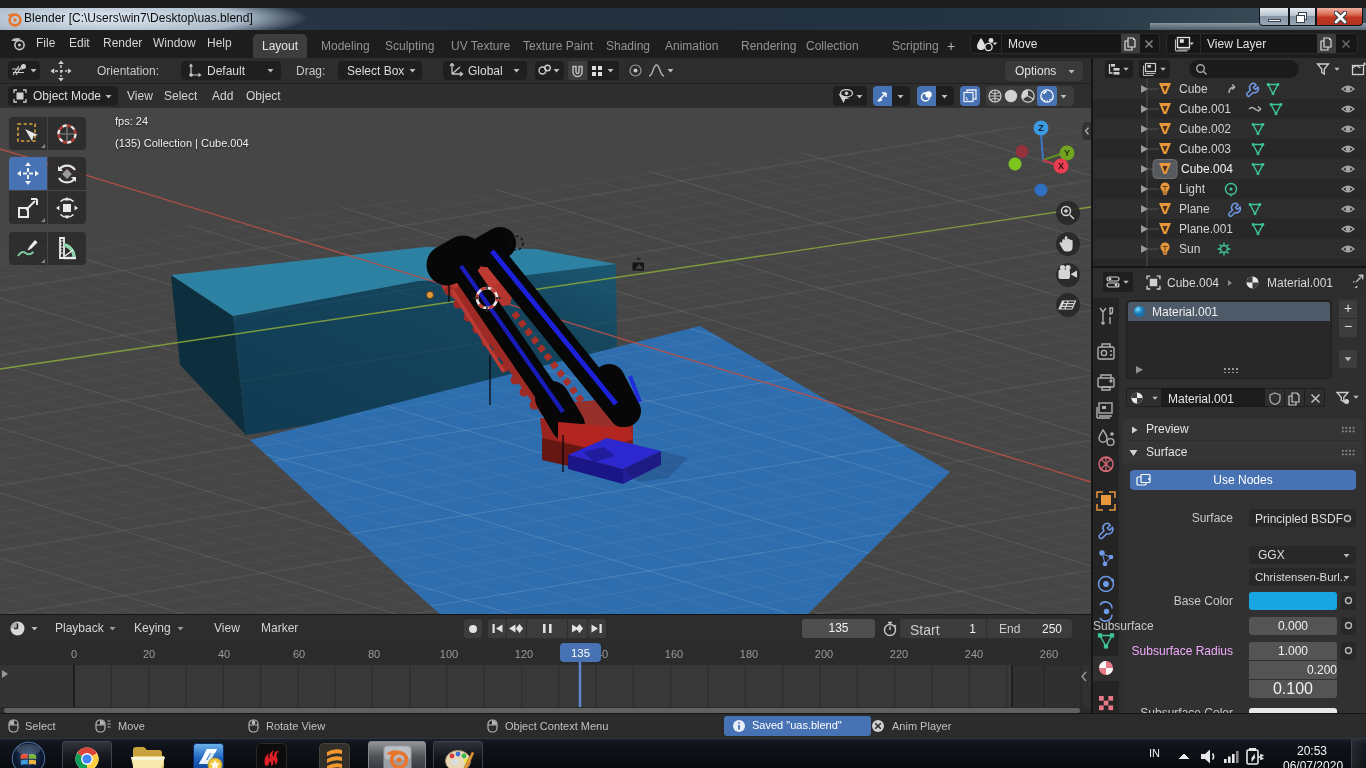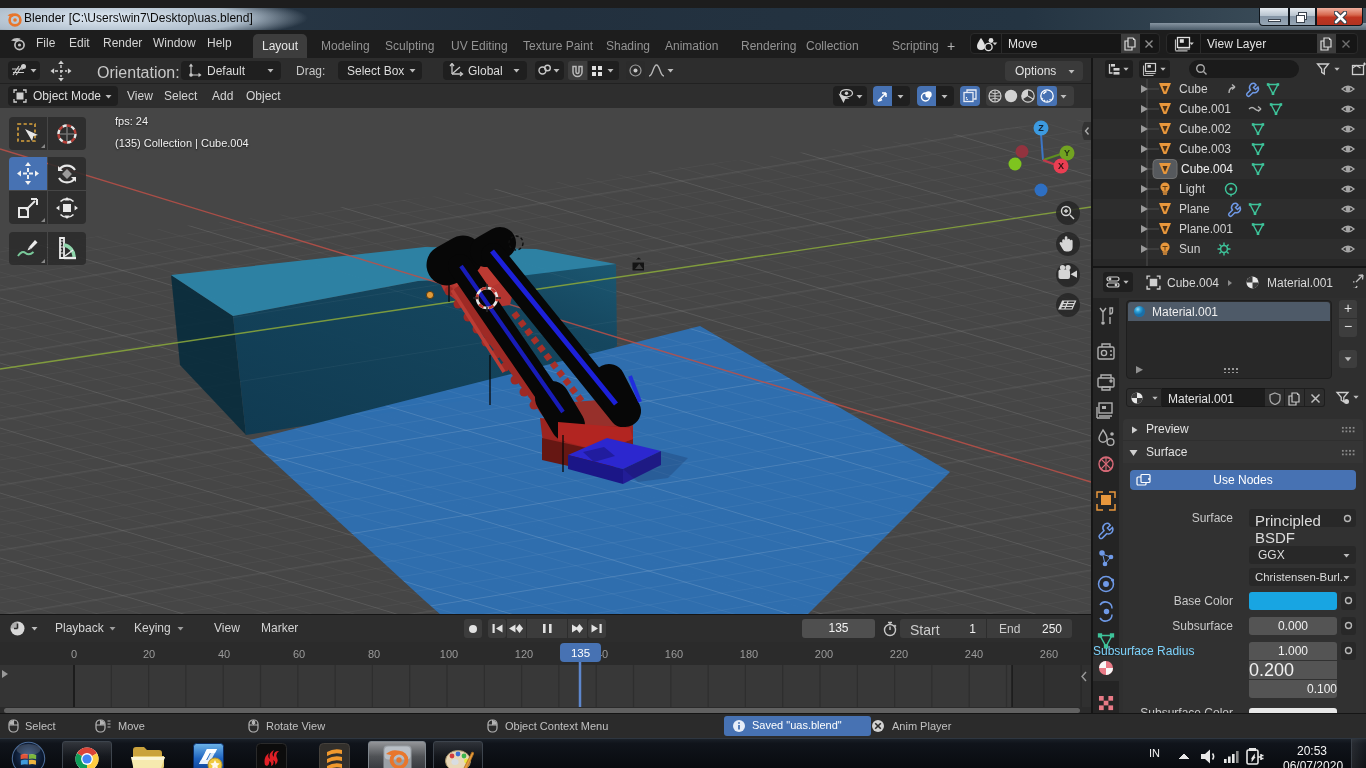--- a/index.html
+++ b/index.html
@@ -67,21 +67,21 @@
         <path d="M1 5.5 Q5 1.8 10.5 3.6 L7.5 6.8 Z" fill="#bfbfbf"></path>
       </svg>
     <div class="abs menu" style="left:36px">File</div>
     <div class="abs menu" style="left:69px">Edit</div>
     <div class="abs menu" style="left:103px">Render</div>
     <div class="abs menu" style="left:153px">Window</div>
     <div class="abs menu" style="left:207px">Help</div>
     <div class="abs tab tabactive" style="left:253px">Layout</div>
     <div class="abs tab" style="left:312px">Modeling</div>
     <div class="abs tab" style="left:376px">Sculpting</div>
-    <div class="abs tab" style="left:442px">UV Editing</div>
+    <div class="abs tab" style="left:442px">UV Texture</div>
     <div class="abs tab" style="left:514px">Texture Paint</div>
     <div class="abs tab" style="left:597px">Shading</div>
     <div class="abs tab" style="left:656px">Animation</div>
     <div class="abs tab" style="left:732px">Rendering</div>
     <div class="abs tab" style="left:797px">Collection</div>
     <div class="abs tab" style="left:883px">Scripting</div>
     <div class="abs" style="left:947px;top:8px;color:#b5b5b5;font-size:14px">+</div>
     <div class="abs" style="left:970px;top:3px;width:190px;height:21px;background:#161616;border-radius:4px;border:1px solid #2a2a2a">
       <svg class="abs" style="left:5px;top:3px" width="22" height="15" viewBox="0 0 22 15">
           <path d="M5 1 C5 1 9 6 9 9 a4 4 0 1 1 -8 0 C1 6 5 1 5 1 Z" fill="#e0e0e0"></path>
@@ -136,21 +136,21 @@
     </div>
     <svg class="abs" style="left:50px;top:2px" width="22" height="22" viewBox="0 0 22 22">
         <g stroke="#d2d2d2" stroke-width="1.4" fill="#d2d2d2">
           <path d="M11 5 v12 M5 11 h12" fill="none" stroke-dasharray="3 2"></path>
           <path d="M11 0.5 l-2.8 3.6 h5.6 z" stroke="none"></path>
           <path d="M11 21.5 l-2.8 -3.6 h5.6 z" stroke="none"></path>
           <path d="M0.5 11 l3.6 -2.8 v5.6 z" stroke="none"></path>
           <path d="M21.5 11 l-3.6 -2.8 v5.6 z" stroke="none"></path>
         </g>
       </svg>
-    <div class="abs" style="left:97px;top:6px;color:#c8c8c8;font-size:16px">Orientation:</div>
+    <div class="abs" style="left:97px;top:6px;color:#c8c8c8;font-size:12px">Orientation:</div>
     <div class="abs ddark" style="left:181px;top:3px;width:100px;height:19px">
       <svg class="abs" style="left:5px;top:2px" width="16" height="15" viewBox="0 0 16 15">
           <path d="M5 12 V3 M5 12 h9" stroke="#c8c8c8" stroke-width="1.2" fill="none"></path>
           <path d="M5 0.5 l-2.2 3 h4.4z" fill="#c8c8c8"></path>
           <path d="M15.5 12 l-3 -2.2 v4.4z" fill="#c8c8c8"></path>
           <circle cx="5" cy="12" r="1.8" fill="#c8c8c8"></circle>
         </svg>
       <div class="abs" style="left:26px;top:3px;color:#dcdcdc;font-size:12px">Default</div>
       <svg class="abs" style="left:85px;top:6px" width="9" height="8" viewBox="0 0 9 8">
           <path d="M1.5 2 l3 3.5 3-3.5z" fill="#bdbdbd"></path>
@@ -882,21 +882,21 @@
     <div class="abs" style="left:37px;top:202px;width:226px;height:20px;background:#4772b3;border-radius:4px">
       <svg class="abs" style="left:6px;top:3px" width="15" height="14" viewBox="0 0 15 14">
           <rect x="1" y="4" width="9" height="8" rx="1" fill="none" stroke="#fff" stroke-width="1.2"></rect>
           <rect x="5" y="1.5" width="9" height="8" rx="1" fill="#4772b3" stroke="#fff" stroke-width="1.2"></rect>
           <path d="M12 6 h2 M13 5 v2" stroke="#fff" stroke-width="1"></path>
         </svg>
       <div class="abs" style="left:0;top:3px;width:226px;text-align:center;font-size:12px;color:#fff">Use Nodes</div>
     </div>
     <div class="abs" style="left:0px;top:243px;width:140px;text-align:right;font-size:12px;color:#c8c8c8">Surface</div>
     <div class="abs" style="left:156px;top:241px;width:107px;height:18px;background:#282828;border-radius:3px">
-      <div class="abs" style="left:6px;top:2.5px;font-size:15px;color:#dcdcdc">Principled BSDF</div>
+      <div class="abs" style="left:6px;top:2.5px;font-size:12px;color:#dcdcdc">Principled BSDF</div>
       <svg class="abs" style="left:94px;top:5px" width="9" height="9" viewBox="0 0 9 9">
           <circle cx="4.5" cy="4.5" r="3" fill="none" stroke="#b8b8b8" stroke-width="1.4"></circle>
         </svg>
     </div>
     <div class="abs" style="left:156px;top:278px;width:107px;height:18px;background:#282828;border-radius:3px">
       <div class="abs" style="left:9px;top:2px;font-size:12px;color:#dcdcdc">GGX</div>
       <svg class="abs" style="left:93px;top:6px" width="9" height="8" viewBox="0 0 9 8">
           <path d="M1.5 2 l3 3.5 3-3.5z" fill="#bdbdbd"></path>
         </svg>
     </div>
@@ -906,31 +906,31 @@
           <path d="M1.5 2 l3 3.5 3-3.5z" fill="#bdbdbd"></path>
         </svg>
     </div>
     <div class="abs" style="left:0px;top:326px;width:140px;text-align:right;font-size:12px;color:#c8c8c8">Base Color</div>
     <div class="abs" style="left:156px;top:324px;width:88px;height:18px;background:#18a5e2;border-radius:3px"></div>
     <div class="abs" style="left:248px;top:324px;width:15px;height:18px;background:#282828;border-radius:3px">
         <svg class="abs" style="left:3px;top:4px" width="9" height="9" viewBox="0 0 9 9">
           <circle cx="4.5" cy="4.5" r="3" fill="none" stroke="#b8b8b8" stroke-width="1.4"></circle>
         </svg>
       </div>
-    <div class="abs" style="left:0px;top:351px;width:140px;text-align:right;font-size:12px;color:#c8c8c8">Subsurface</div>
+    <div class="abs" style="left:0px;top:351px;width:140px;font-size:12px;color:#c8c8c8">Subsurface</div>
     <div class="abs" style="left:156px;top:349px;width:88px;height:18px;background:#545454;border-radius:3px;text-align:center;font-size:12px;color:#f0f0f0;line-height:18px">0.000</div>
     <div class="abs" style="left:248px;top:349px;width:15px;height:18px;background:#282828;border-radius:3px">
         <svg class="abs" style="left:3px;top:4px" width="9" height="9" viewBox="0 0 9 9">
           <circle cx="4.5" cy="4.5" r="3" fill="none" stroke="#b8b8b8" stroke-width="1.4"></circle>
         </svg>
       </div>
-    <div class="abs" style="left:0px;top:376px;width:140px;font-size:12px;color:#7dd3fc">Subsurface Radius</div>
+    <div class="abs" style="left:0px;top:376px;width:140px;text-align:right;font-size:12px;color:#f0abfc">Subsurface Radius</div>
     <div class="abs" style="left:156px;top:374px;width:88px;height:18px;background:#545454;border-radius:3px 3px 0 0;text-align:center;font-size:12px;color:#f0f0f0;line-height:18px">1.000</div>
-    <div class="abs" style="left:156px;top:393px;width:88px;height:18px;background:#545454;text-align:left;font-size:18px;color:#f0f0f0;line-height:18px">0.200</div>
-    <div class="abs" style="left:156px;top:412px;width:88px;height:18px;background:#545454;border-radius:0 0 3px 3px;text-align:right;font-size:12px;color:#f0f0f0;line-height:18px">0.100</div>
+    <div class="abs" style="left:156px;top:393px;width:88px;height:18px;background:#545454;text-align:right;font-size:12px;color:#f0f0f0;line-height:18px">0.200</div>
+    <div class="abs" style="left:156px;top:412px;width:88px;height:18px;background:#545454;border-radius:0 0 3px 3px;text-align:center;font-size:16px;color:#f0f0f0;line-height:18px">0.100</div>
     <div class="abs" style="left:248px;top:374px;width:15px;height:18px;background:#282828;border-radius:3px">
         <svg class="abs" style="left:3px;top:4px" width="9" height="9" viewBox="0 0 9 9">
           <circle cx="4.5" cy="4.5" r="3" fill="none" stroke="#b8b8b8" stroke-width="1.4"></circle>
         </svg>
       </div>
     <div class="abs" style="left:0px;top:438px;width:140px;text-align:right;font-size:12px;color:#c8c8c8">Subsurface Color</div>
     <div class="abs" style="left:156px;top:440px;width:88px;height:6px;background:#e8e8e8;border-radius:3px 3px 0 0"></div>
   </div>
   <div class="abs" id="timeline">
     <div class="abs" style="left:0;top:0;width:1091px;height:27px;background:#2d2d2d"></div>

